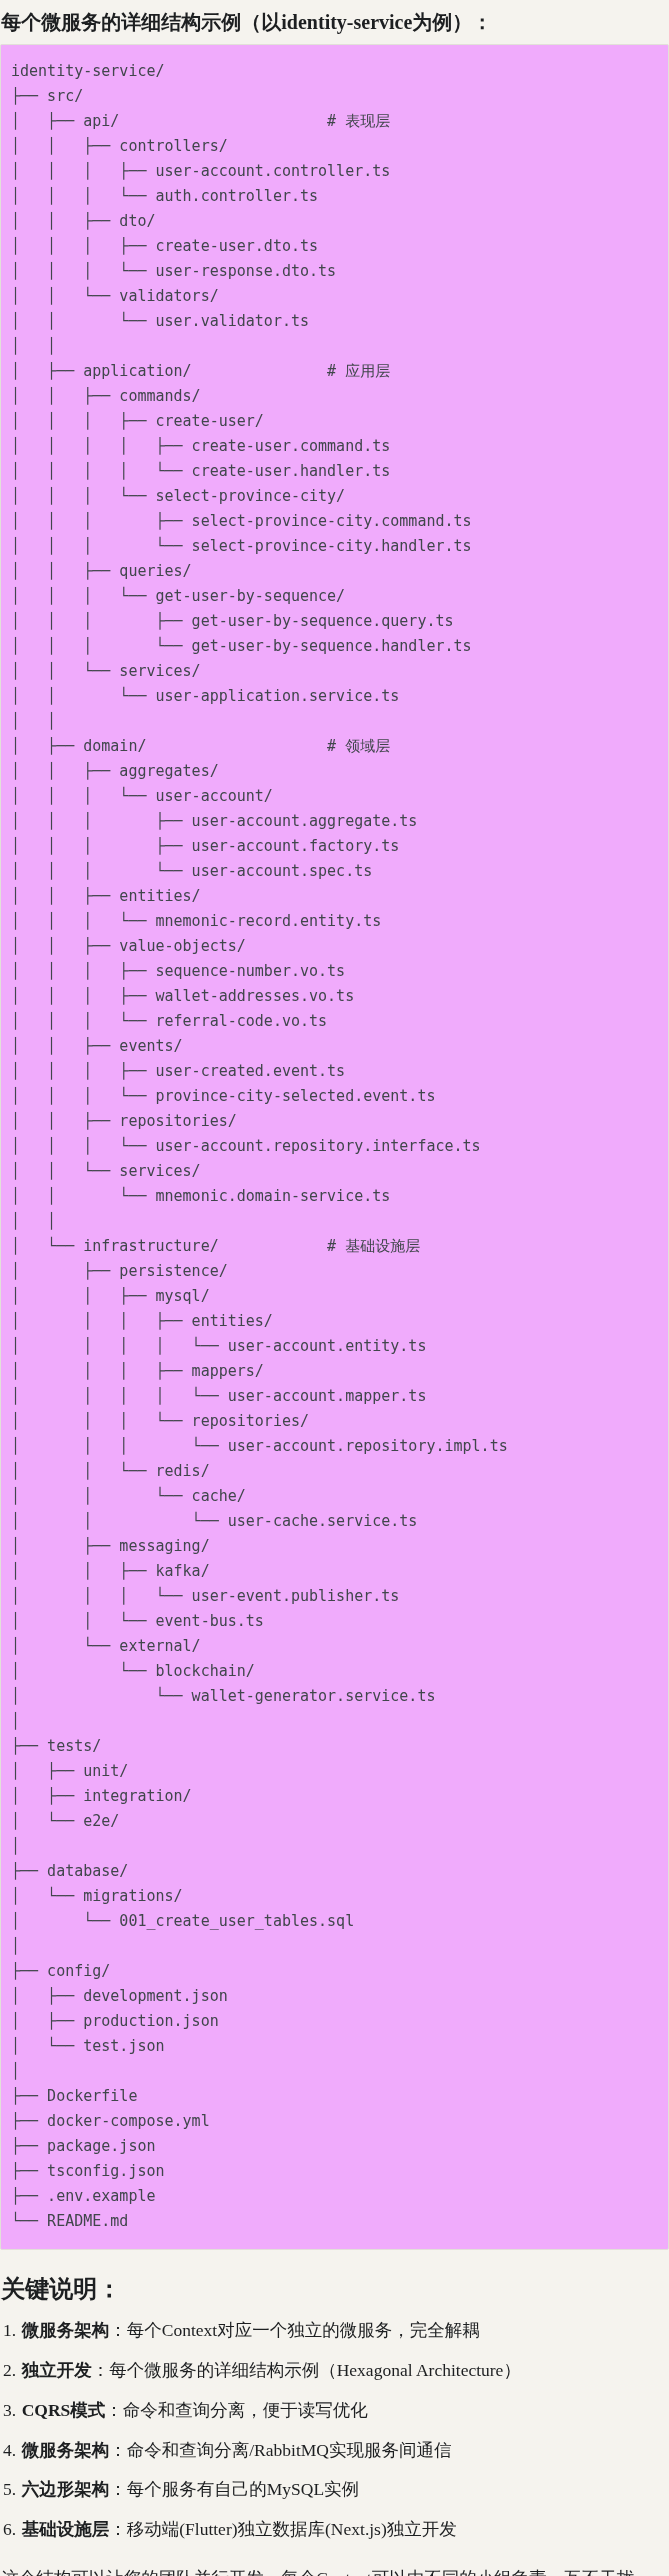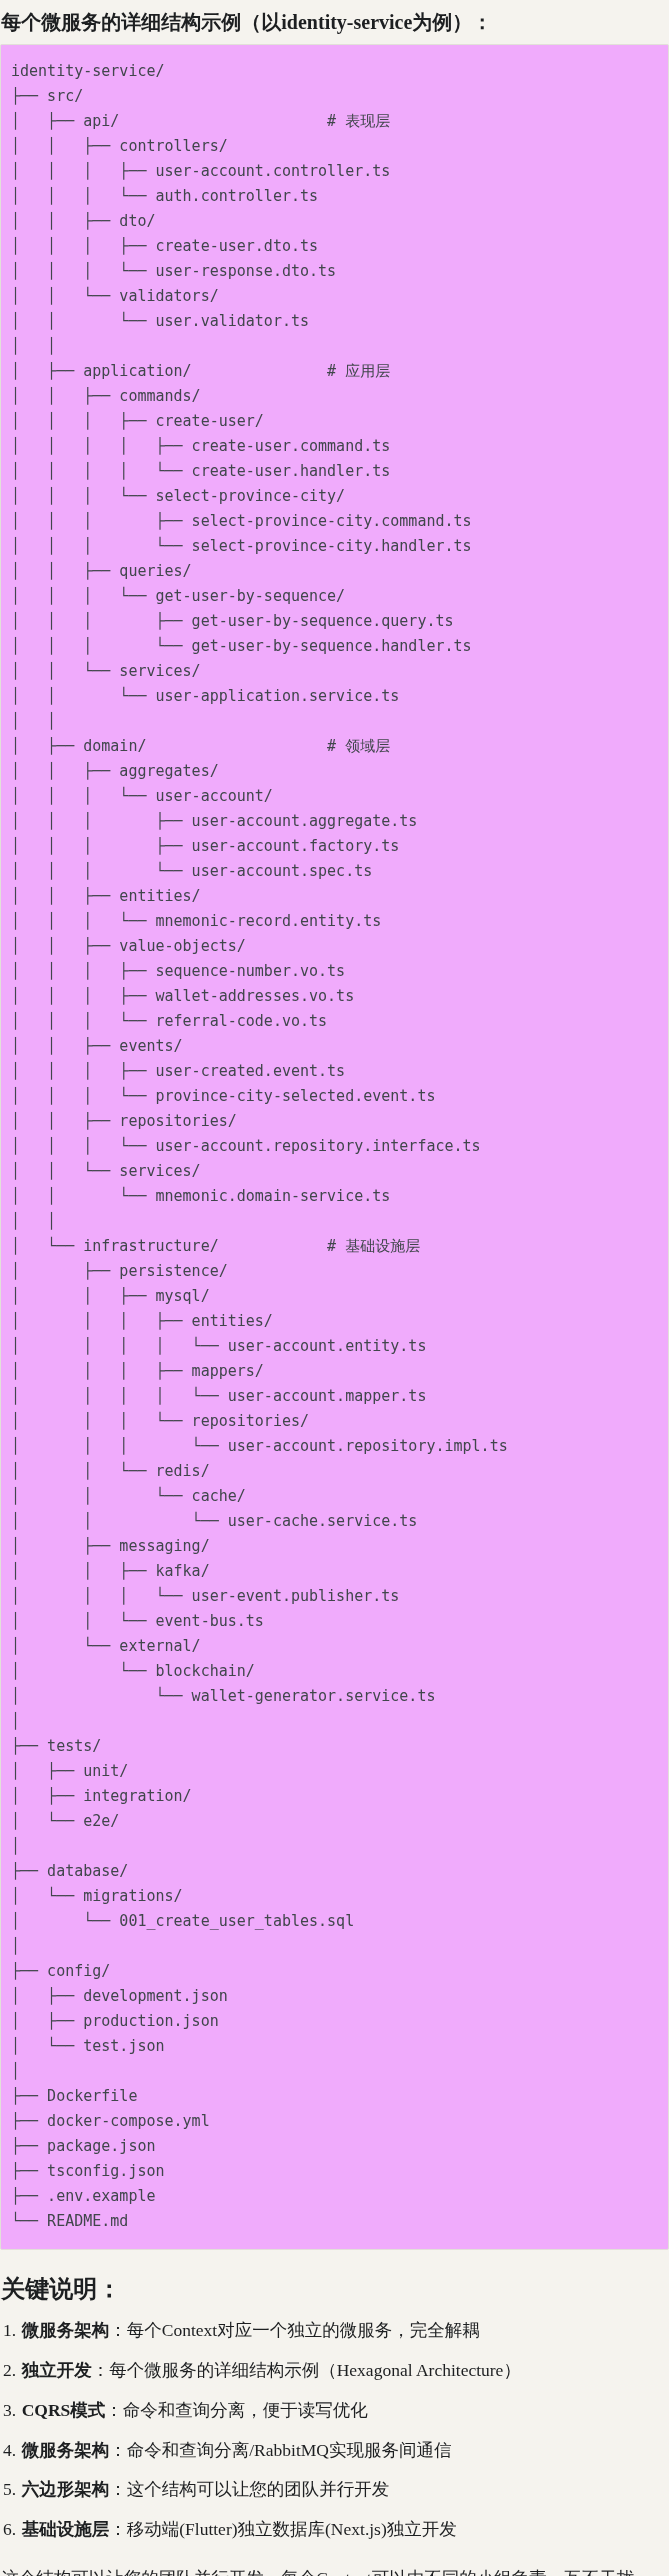--- a/index.html
+++ b/index.html
@@ -51,20 +51,20 @@
 
   <pre class="code-block"><div class="tl">identity-service/</div><div class="tl">├── src/</div><div class="tl"><span>│   ├── api/                       </span><span class="cm"># 表现层</span></div><div class="tl">│   │   ├── controllers/</div><div class="tl">│   │   │   ├── user-account.controller.ts</div><div class="tl">│   │   │   └── auth.controller.ts</div><div class="tl">│   │   ├── dto/</div><div class="tl">│   │   │   ├── create-user.dto.ts</div><div class="tl">│   │   │   └── user-response.dto.ts</div><div class="tl">│   │   └── validators/</div><div class="tl">│   │       └── user.validator.ts</div><div class="tl">│   │</div><div class="tl"><span>│   ├── application/               </span><span class="cm"># 应用层</span></div><div class="tl">│   │   ├── commands/</div><div class="tl">│   │   │   ├── create-user/</div><div class="tl">│   │   │   │   ├── create-user.command.ts</div><div class="tl">│   │   │   │   └── create-user.handler.ts</div><div class="tl">│   │   │   └── select-province-city/</div><div class="tl">│   │   │       ├── select-province-city.command.ts</div><div class="tl">│   │   │       └── select-province-city.handler.ts</div><div class="tl">│   │   ├── queries/</div><div class="tl">│   │   │   └── get-user-by-sequence/</div><div class="tl">│   │   │       ├── get-user-by-sequence.query.ts</div><div class="tl">│   │   │       └── get-user-by-sequence.handler.ts</div><div class="tl">│   │   └── services/</div><div class="tl">│   │       └── user-application.service.ts</div><div class="tl">│   │</div><div class="tl"><span>│   ├── domain/                    </span><span class="cm"># 领域层</span></div><div class="tl">│   │   ├── aggregates/</div><div class="tl">│   │   │   └── user-account/</div><div class="tl">│   │   │       ├── user-account.aggregate.ts</div><div class="tl">│   │   │       ├── user-account.factory.ts</div><div class="tl">│   │   │       └── user-account.spec.ts</div><div class="tl">│   │   ├── entities/</div><div class="tl">│   │   │   └── mnemonic-record.entity.ts</div><div class="tl">│   │   ├── value-objects/</div><div class="tl">│   │   │   ├── sequence-number.vo.ts</div><div class="tl">│   │   │   ├── wallet-addresses.vo.ts</div><div class="tl">│   │   │   └── referral-code.vo.ts</div><div class="tl">│   │   ├── events/</div><div class="tl">│   │   │   ├── user-created.event.ts</div><div class="tl">│   │   │   └── province-city-selected.event.ts</div><div class="tl">│   │   ├── repositories/</div><div class="tl">│   │   │   └── user-account.repository.interface.ts</div><div class="tl">│   │   └── services/</div><div class="tl">│   │       └── mnemonic.domain-service.ts</div><div class="tl">│   │</div><div class="tl"><span>│   └── infrastructure/            </span><span class="cm"># 基础设施层</span></div><div class="tl">│       ├── persistence/</div><div class="tl">│       │   ├── mysql/</div><div class="tl">│       │   │   ├── entities/</div><div class="tl">│       │   │   │   └── user-account.entity.ts</div><div class="tl">│       │   │   ├── mappers/</div><div class="tl">│       │   │   │   └── user-account.mapper.ts</div><div class="tl">│       │   │   └── repositories/</div><div class="tl">│       │   │       └── user-account.repository.impl.ts</div><div class="tl">│       │   └── redis/</div><div class="tl">│       │       └── cache/</div><div class="tl">│       │           └── user-cache.service.ts</div><div class="tl">│       ├── messaging/</div><div class="tl">│       │   ├── kafka/</div><div class="tl">│       │   │   └── user-event.publisher.ts</div><div class="tl">│       │   └── event-bus.ts</div><div class="tl">│       └── external/</div><div class="tl">│           └── blockchain/</div><div class="tl">│               └── wallet-generator.service.ts</div><div class="tl">│</div><div class="tl">├── tests/</div><div class="tl">│   ├── unit/</div><div class="tl">│   ├── integration/</div><div class="tl">│   └── e2e/</div><div class="tl">│</div><div class="tl">├── database/</div><div class="tl">│   └── migrations/</div><div class="tl">│       └── 001_create_user_tables.sql</div><div class="tl">│</div><div class="tl">├── config/</div><div class="tl">│   ├── development.json</div><div class="tl">│   ├── production.json</div><div class="tl">│   └── test.json</div><div class="tl">│</div><div class="tl">├── Dockerfile</div><div class="tl">├── docker-compose.yml</div><div class="tl">├── package.json</div><div class="tl">├── tsconfig.json</div><div class="tl">├── .env.example</div><div class="tl">└── README.md</div></pre>
 
   <h2 class="notes-heading">关键说明：</h2>
 
   <div>
       <p class="note-item"><span class="num">1.</span><strong class="term">微服务架构</strong><span>：每个Context对应一个独立的微服务，完全解耦</span></p>
       <p class="note-item"><span class="num">2.</span><strong class="term">独立开发</strong><span>：每个微服务的详细结构示例（Hexagonal Architecture）</span></p>
       <p class="note-item"><span class="num">3.</span><strong class="term">CQRS模式</strong><span>：命令和查询分离，便于读写优化</span></p>
       <p class="note-item"><span class="num">4.</span><strong class="term">微服务架构</strong><span>：命令和查询分离/RabbitMQ实现服务间通信</span></p>
-      <p class="note-item"><span class="num">5.</span><strong class="term">六边形架构</strong><span>：这个结构可以让您的团队并行开发</span></p>
+      <p class="note-item"><span class="num">5.</span><strong class="term">六边形架构</strong><span>：每个服务有自己的MySQL实例</span></p>
       <p class="note-item"><span class="num">6.</span><strong class="term">基础设施层</strong><span>：移动端(Flutter)独立数据库(Next.js)独立开发</span></p>
     </div>
 
   <p class="closing-paragraph">这个结构可以让您的团队并行开发，每个Context可以由不同的小组负责，互不干扰。</p>
 
 </div>
 
 
 </body></html>

